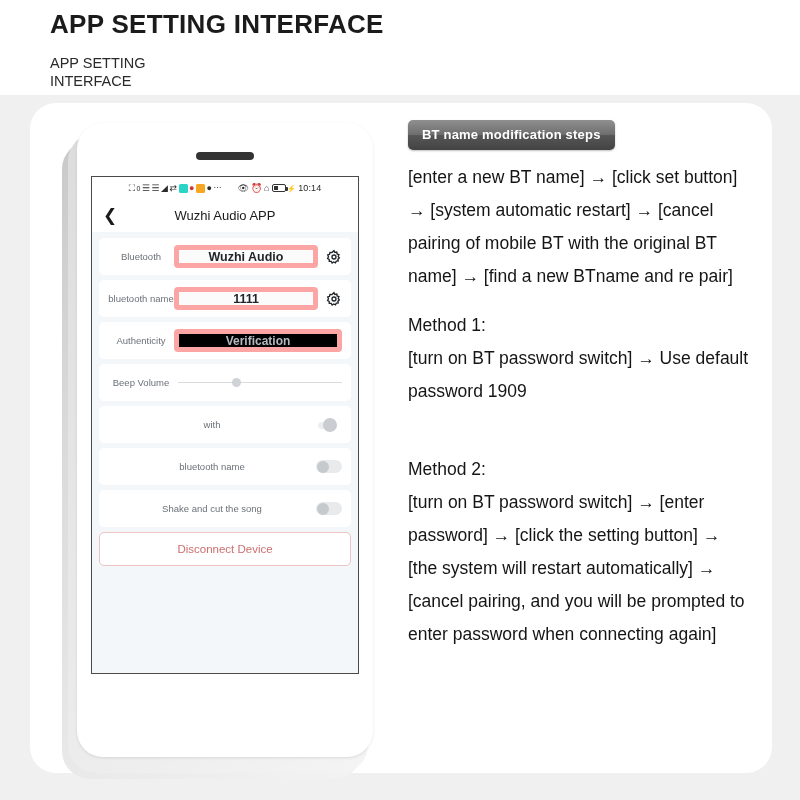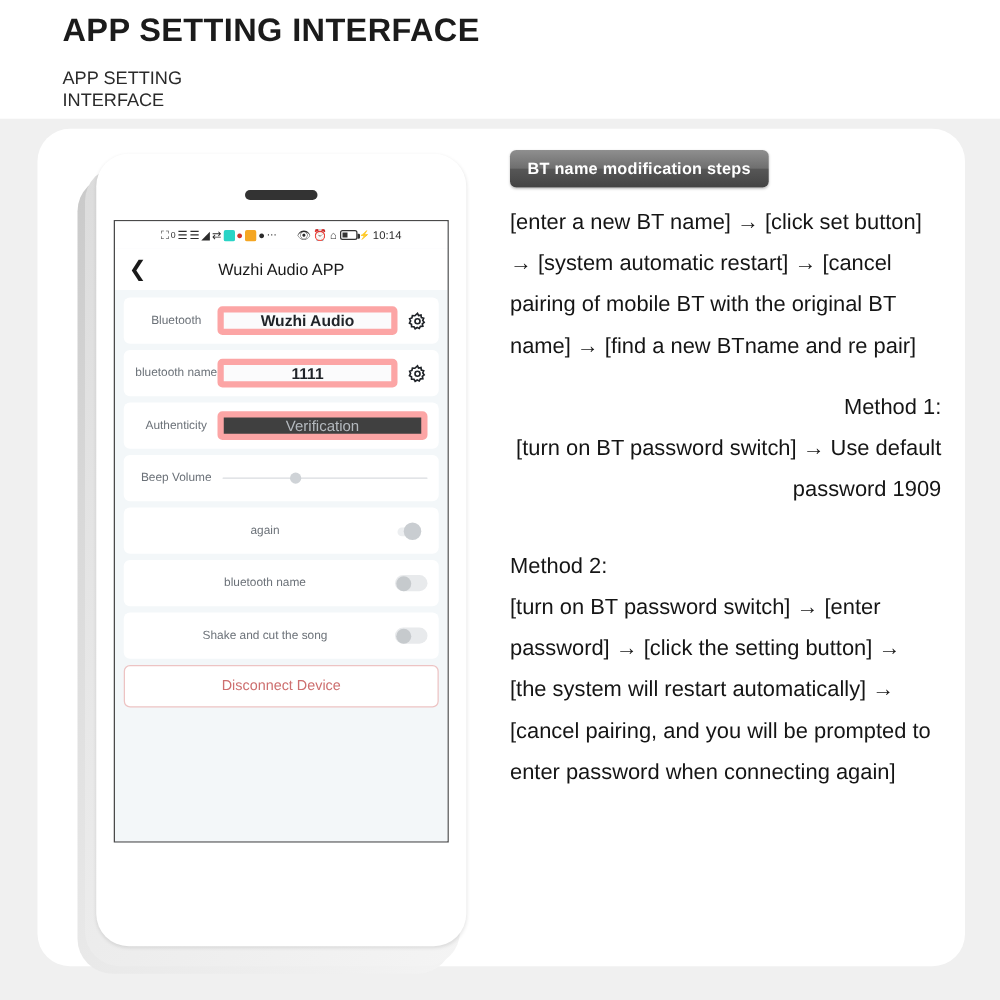--- a/index.html
+++ b/index.html
@@ -223,23 +223,23 @@
     background: #fbfbfc;
     display: flex;
     align-items: center;
     justify-content: center;
     font-size: 12.5px;
     font-weight: 700;
     color: #1f2328;
     margin-right: 8px;
   }
   .value-box.muted {
-    background: #404040;
+    background: #000000;
     color: #b4b9be;
-    font-weight: 400;
+    font-weight: 700;
     font-size: 12px;
     margin-right: 0;
   }
 
   .gear {
     width: 16px; height: 16px;
     flex: 0 0 16px;
     cursor: pointer;
   }
   .gear svg { display: block; }
@@ -332,21 +332,21 @@
     box-shadow: 0 1px 2px rgba(0,0,0,0.25);
     white-space: nowrap;
   }
   .para {
     font-size: 17.5px;
     line-height: 33px;
     color: #151515;
     margin-top: 11px;
     margin-bottom: 16px;
   }
-  .para.tight { margin-bottom: 9px; text-align: right; }
+  .para.tight { margin-bottom: 26px; }
   .gap-sm { height: 8px; }
 </style>
 </head>
 <body>
 
 <div id="page">
 
   <div class="page-title">APP SETTING INTERFACE</div>
   <div class="page-subtitle">APP SETTING INTERFACE</div>
 
@@ -424,21 +424,21 @@
 
           <div class="row">
             <span class="label">Beep Volume</span>
             <span class="slider">
               <span class="track"></span>
               <span class="knob"></span>
             </span>
           </div>
 
           <div class="row wide">
-            <span class="label">again</span>
+            <span class="label">with</span>
             <span class="toggle plain">
               <span class="knob"></span>
             </span>
           </div>
 
           <div class="row wide">
             <span class="label">bluetooth name</span>
             <span class="toggle">
               <span class="knob"></span>
             </span>

